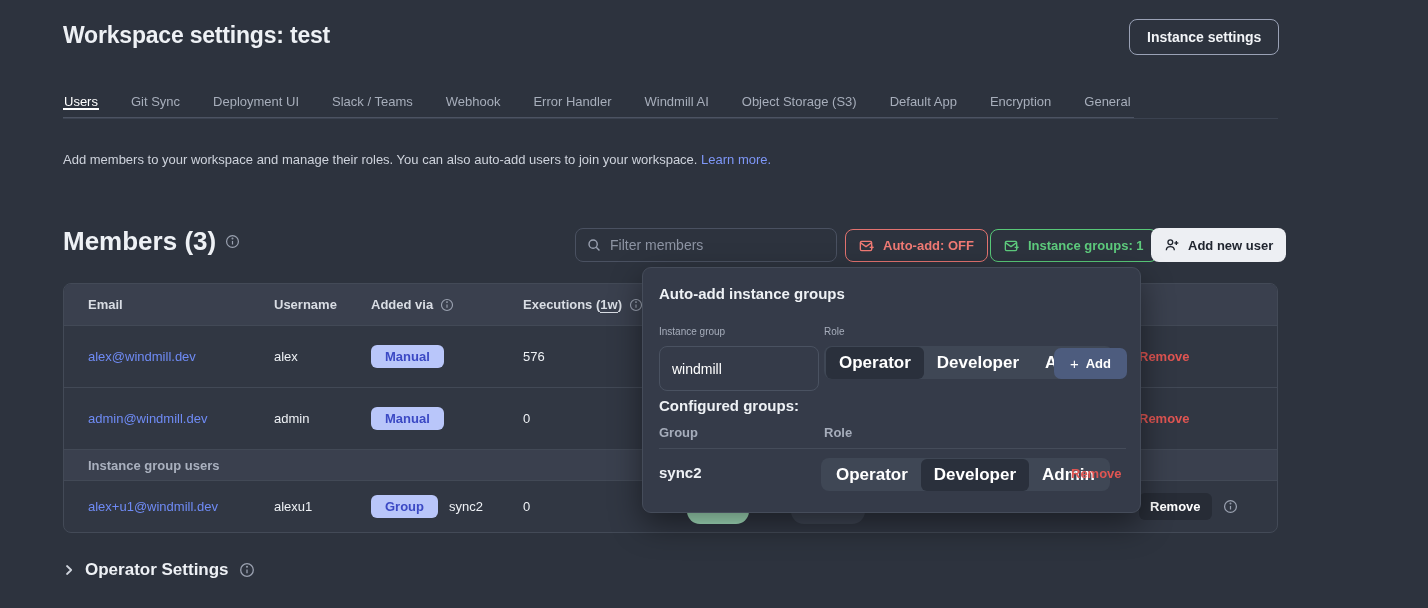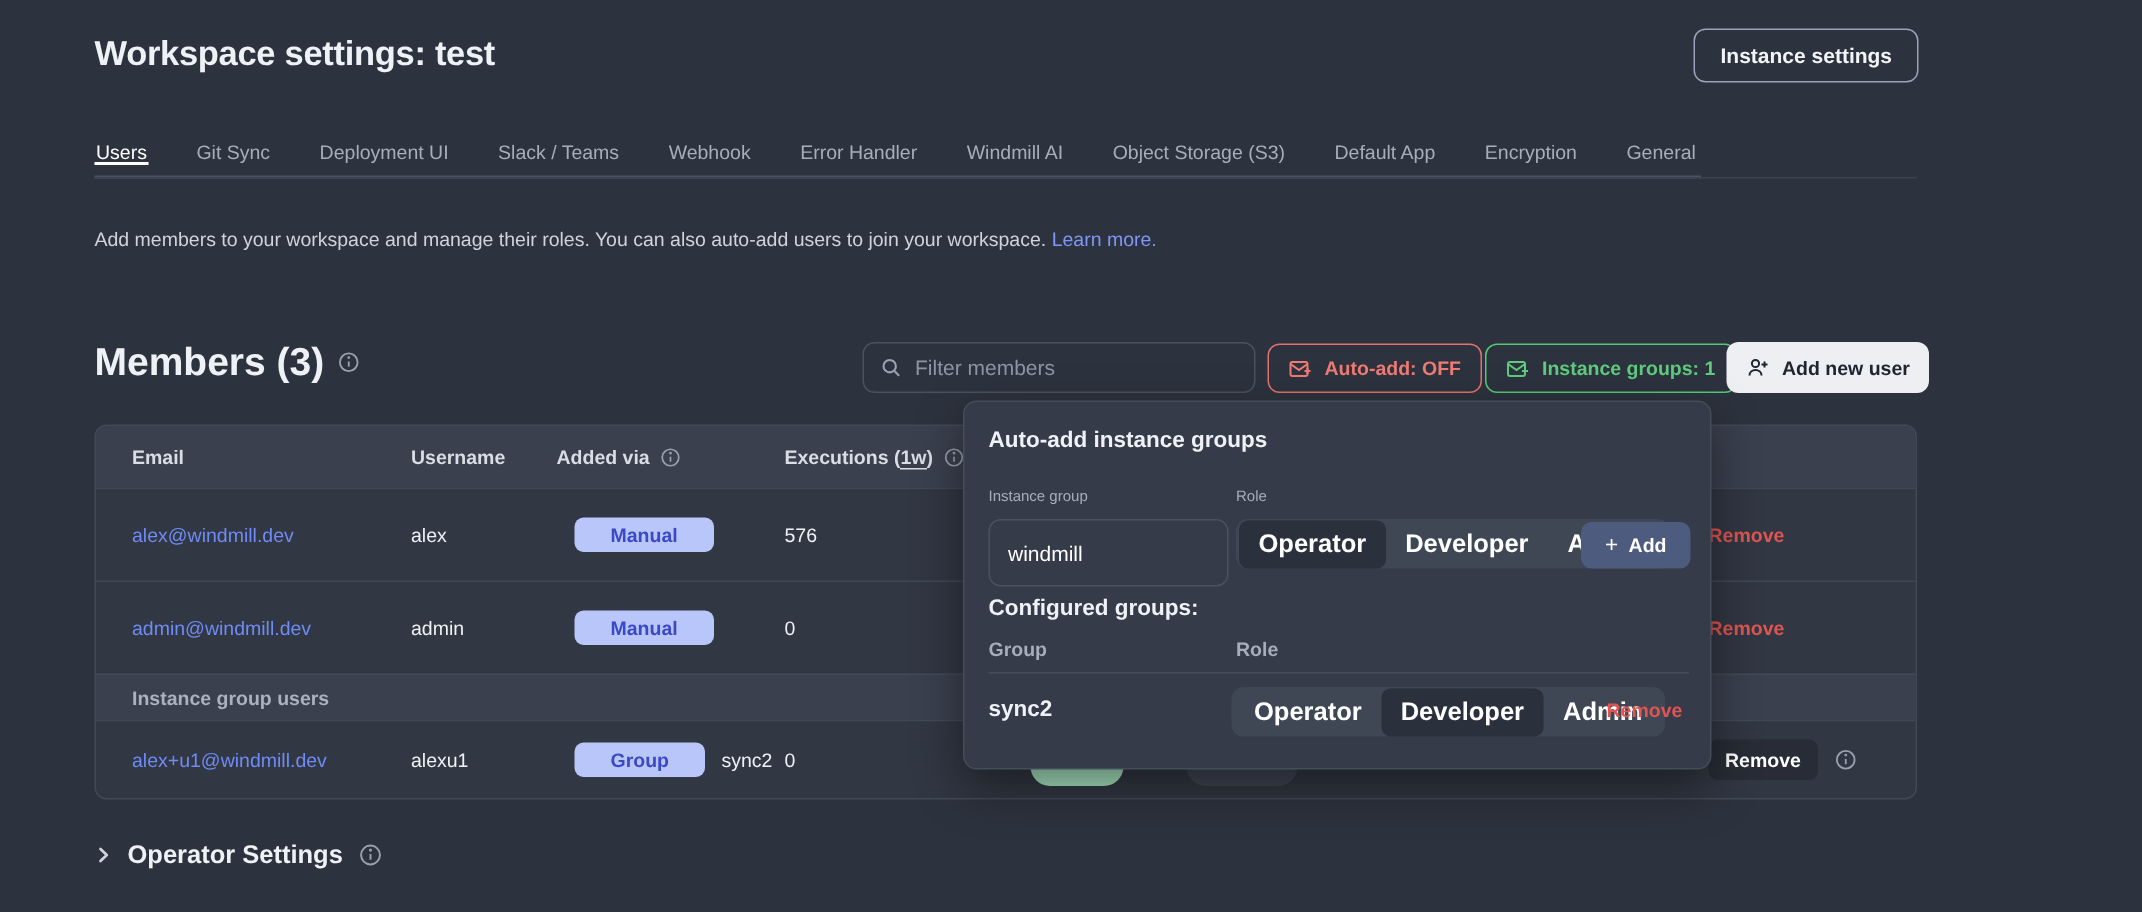--- a/index.html
+++ b/index.html
@@ -74,22 +74,22 @@
   .trow { display: grid; grid-template-columns: 186px 97px 152px 1fr 138px; align-items: center; padding-left: 24px; }
   .trow + .trow { border-top: 1px solid #424956; }
   .thead { height: 41px; background: #3a404e; border-radius: 7px 7px 0 0; font-size: 13px; font-weight: 700; color: #d9dde4; }
   .th { display: flex; align-items: center; gap: 7px; }
   .th .u { border-bottom: 1px solid #d9dde4; }
   .tr-member { height: 62px; font-size: 13px; }
   .tr-member.last { height: 52px; border-radius: 0 0 7px 7px; }
   .tsection { height: 31px; background: #3a404e; font-size: 13px; font-weight: 700; color: #aab1bf; display: flex; align-items: center; padding-left: 24px; }
   .email-link { color: #6f8bf5; text-decoration: none; cursor: pointer; }
   .badge {
-    display: inline-block; padding: 4px 24px; border-radius: 6px;
-    background: #b9c6fa; color: #3b49c4; font-size: 13px; font-weight: 700; margin-left: 12px;
+    display: inline-block; padding: 4px 14px; border-radius: 6px;
+    background: #b9c6fa; color: #3b49c4; font-size: 13px; font-weight: 700;
   }
   .addedvia-cell { display: flex; align-items: center; gap: 11px; }
   .action-cell { display: flex; align-items: center; gap: 11px; }
   .remove-link { color: #e05552; font-weight: 700; font-size: 13px; cursor: pointer; text-decoration: none; }
   .remove-btn {
     background: #272c36; color: #ffffff; border: none; border-radius: 6px;
     padding: 6px 11px; font-size: 13px; font-weight: 700; cursor: pointer;
     font-family: "Liberation Sans", sans-serif;
   }
   .sliver { position: absolute; border-radius: 13px; height: 26px; }

